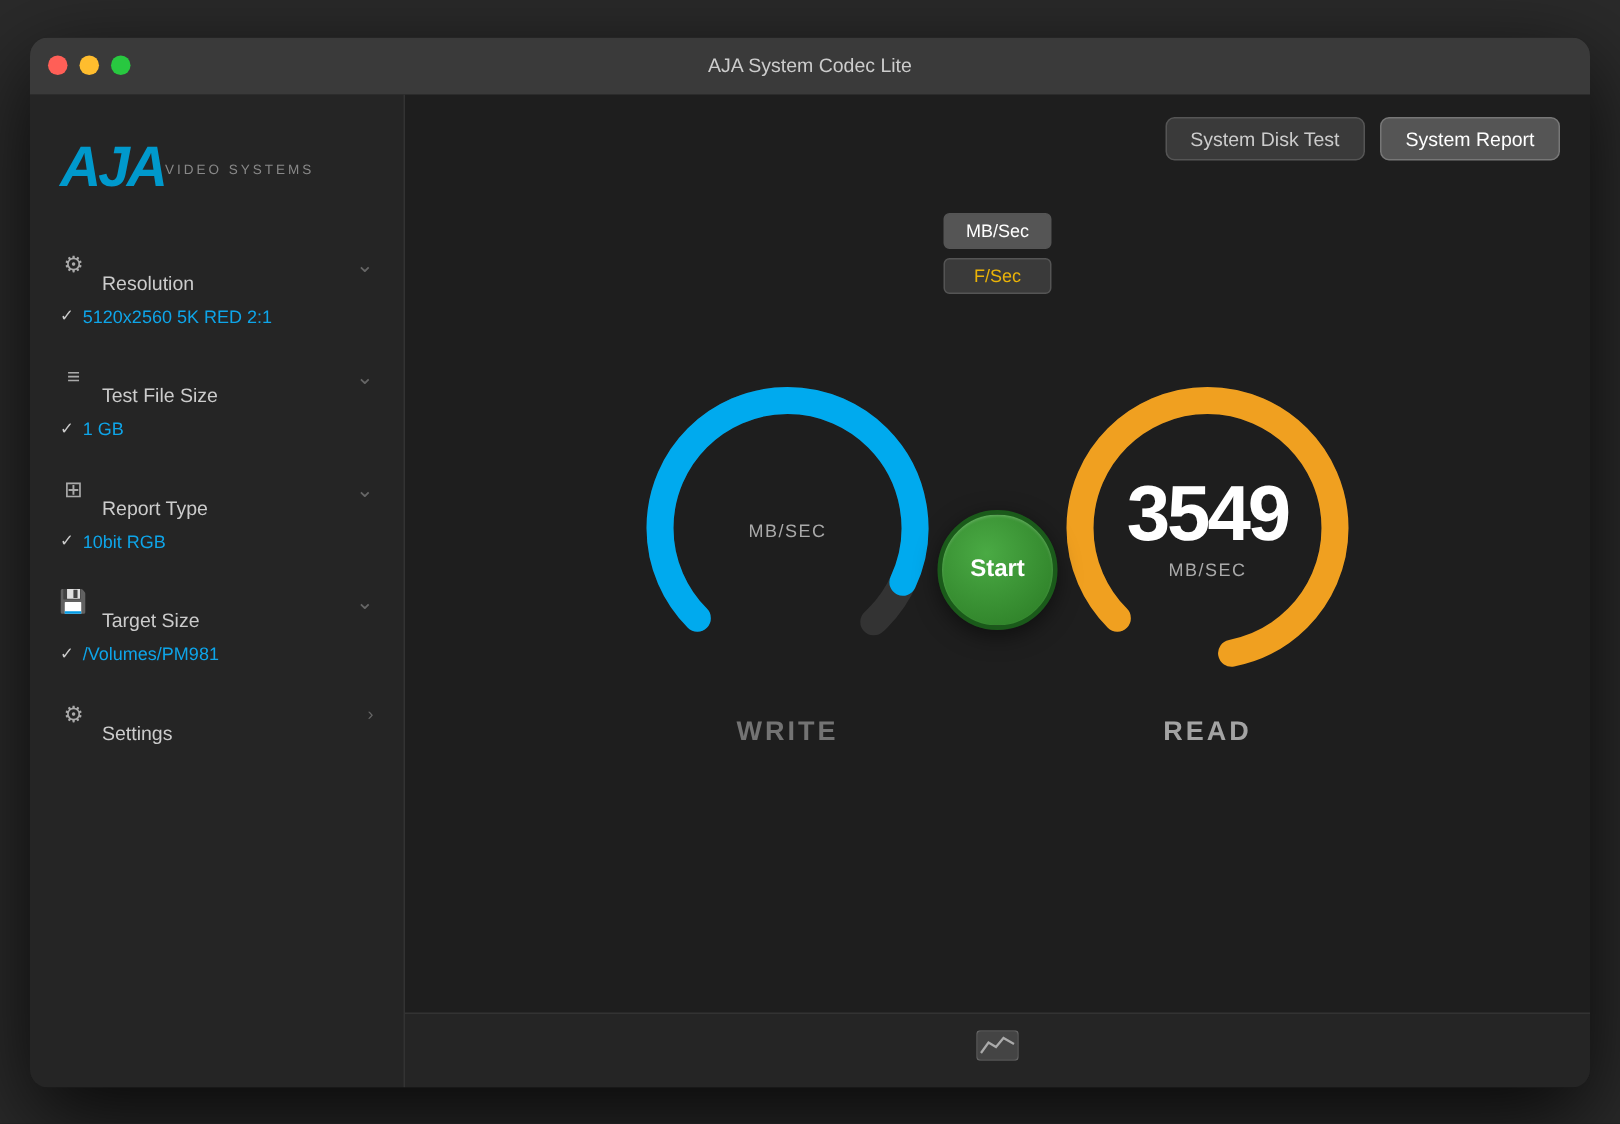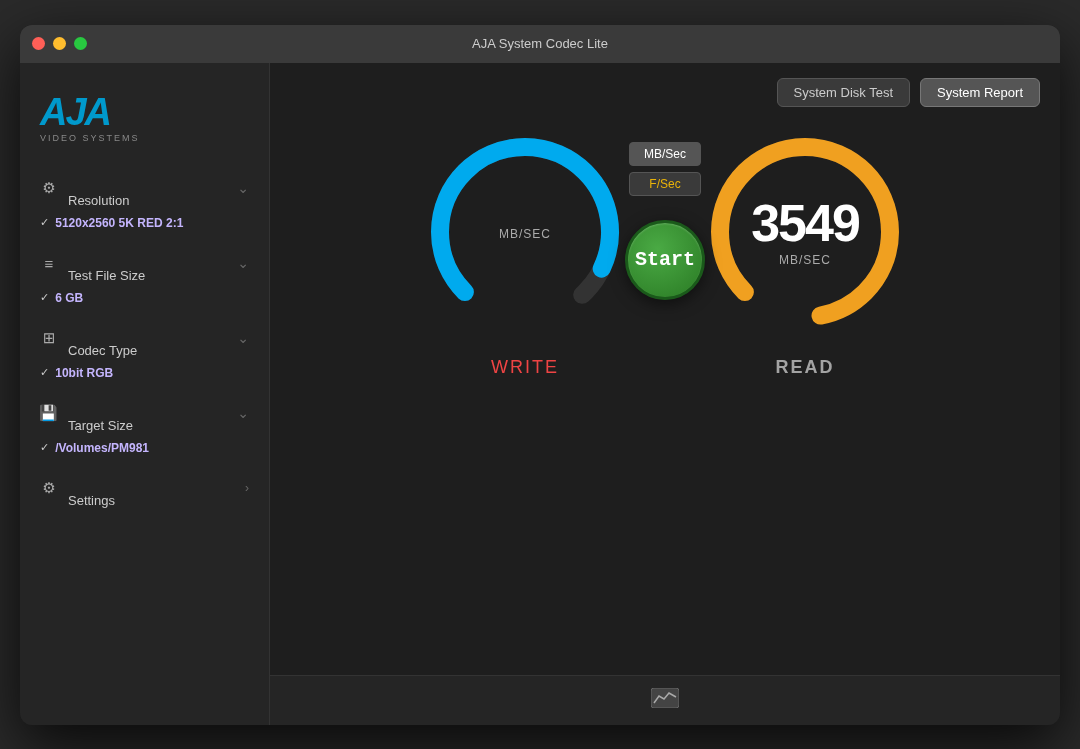--- a/index.html
+++ b/index.html
@@ -78,22 +78,22 @@
       flex-shrink: 0;
       border-right: 1px solid #333;
     }
 
     .logo-area {
       padding: 10px 20px 20px;
     }
 
     .aja-logo {
       display: flex;
-      flex-direction: column;
-      align-items: flex-start;
+      flex-direction: row;
+      align-items: center;
     }
 
     .aja-text {
       font-size: 38px;
       font-weight: 900;
       color: #0099cc;
       letter-spacing: -2px;
       line-height: 1;
       font-style: italic;
     }
@@ -126,23 +126,23 @@
     }
 
     .sidebar-value {
       padding: 2px 20px 8px 20px;
       display: flex;
       align-items: center;
       gap: 6px;
     }
 
     .sidebar-value-text {
-      color: #c4b5fd;
+      color: #0ea5e9;
       font-size: 12px;
-      font-weight: 700;
+      font-weight: 400;
     }
 
     .checkmark {
       color: #ccc;
       font-size: 11px;
     }
 
     .icon-gear, .icon-stack, .icon-grid, .icon-disk, .icon-settings {
       width: 18px;
       height: 18px;
@@ -181,21 +181,21 @@
     .toolbar-btn.active {
       background: #555;
       border-color: #777;
       color: #fff;
     }
 
     
     .gauge-area {
       flex: 1;
       display: flex;
-      align-items: flex-start;
+      align-items: center;
       justify-content: center;
       position: relative;
       padding-bottom: 56px;
     }
 
     .gauges-container {
       display: flex;
       align-items: center;
       gap: 60px;
       position: relative;
@@ -289,55 +289,54 @@
     }
 
     .gauge-unit {
       color: #aaa;
       font-size: 12px;
       margin-top: 4px;
       letter-spacing: 1px;
     }
 
     .gauge-label-write {
-      color: #ef4444;
+      color: #737373;
       font-size: 18px;
-      font-weight: 400;
+      font-weight: 700;
       letter-spacing: 2px;
     }
 
     .gauge-label-read {
       color: #a3a3a3;
       font-size: 18px;
       font-weight: 700;
       letter-spacing: 2px;
     }
 
     
     .start-button {
       position: absolute;
       width: 80px;
       height: 80px;
       border-radius: 50%;
       background: radial-gradient(circle at 40% 35%, #4aaa44, #2a7a24);
       border: 3px solid #1a5a1a;
       color: #fff;
-      font-size: 20px;
+      font-size: 16px;
       font-weight: 700;
       cursor: pointer;
       display: flex;
       align-items: center;
       justify-content: center;
       box-shadow: 0 4px 15px rgba(0,0,0,0.5), inset 0 1px 2px rgba(255,255,255,0.2);
       top: 50%;
       left: 50%;
       transform: translate(-50%, -50%);
       z-index: 10;
       margin-top: 10px;
-      font-family: Liberation Mono, monospace;
     }
 
     
     .bottom-bar {
       height: 50px;
       background: #252525;
       border-top: 1px solid #333;
       display: flex;
       align-items: center;
       justify-content: center;
@@ -386,26 +385,26 @@
         <span class="sidebar-value-text">5120x2560 5K RED 2:1</span>
       </div>
 
       <div class="sidebar-item">
         <div class="icon-stack">≡</div>
         <span class="sidebar-item-label">Test File Size</span>
         <span class="sidebar-chevron">⌄</span>
       </div>
       <div class="sidebar-value">
         <span class="checkmark">✓</span>
-        <span class="sidebar-value-text">6 GB</span>
+        <span class="sidebar-value-text">1 GB</span>
       </div>
 
       <div class="sidebar-item">
         <div class="icon-grid">⊞</div>
-        <span class="sidebar-item-label">Codec Type</span>
+        <span class="sidebar-item-label">Report Type</span>
         <span class="sidebar-chevron">⌄</span>
       </div>
       <div class="sidebar-value">
         <span class="checkmark">✓</span>
         <span class="sidebar-value-text">10bit RGB</span>
       </div>
 
       <div class="sidebar-item">
         <div class="icon-disk">💾</div>
         <span class="sidebar-item-label">Target Size</span>

